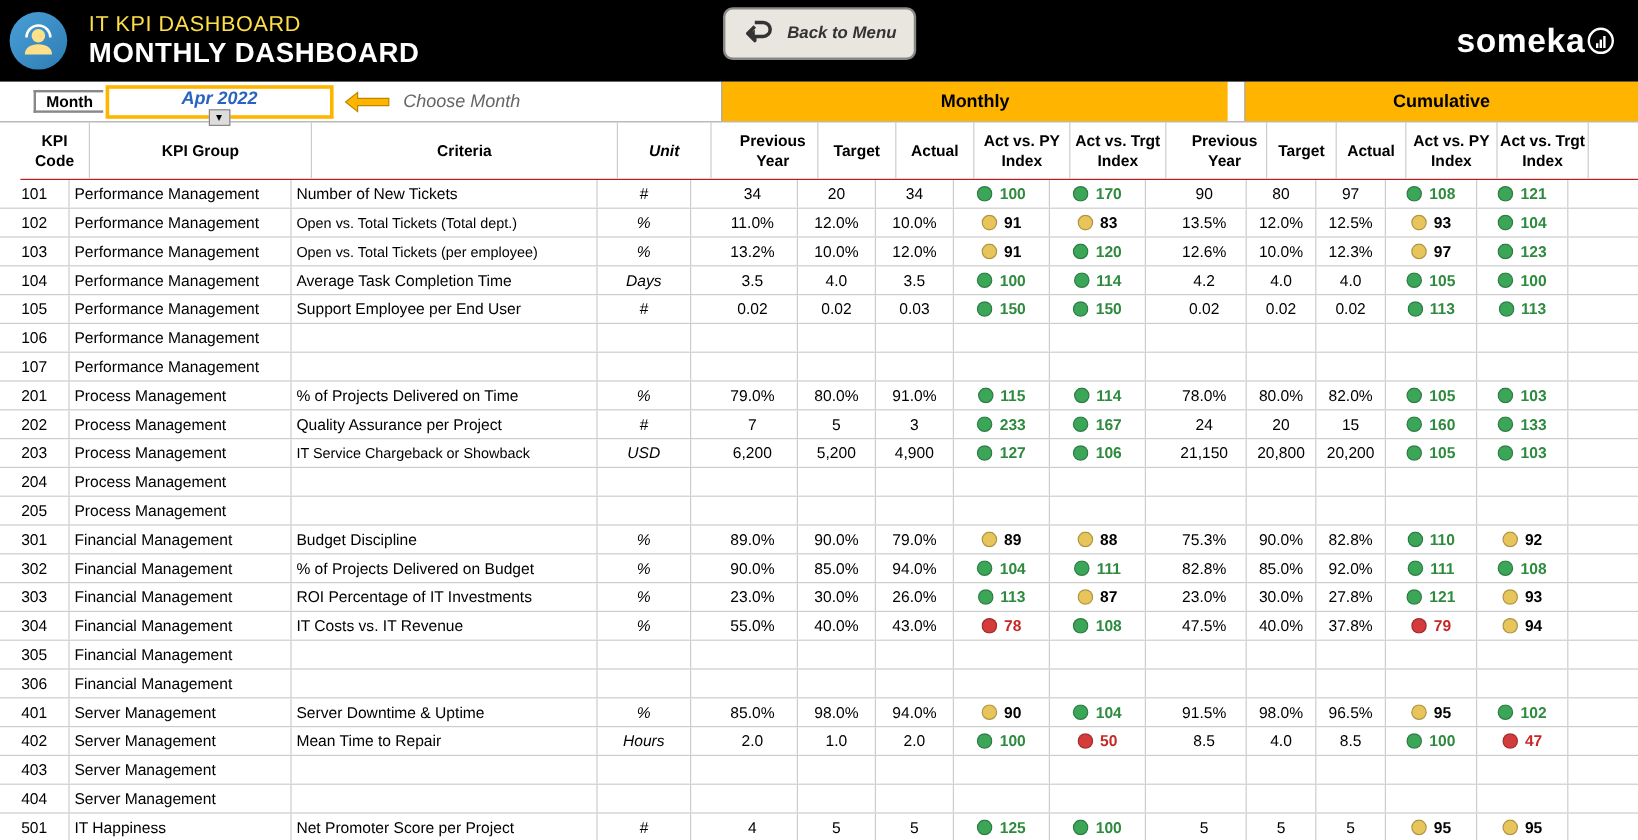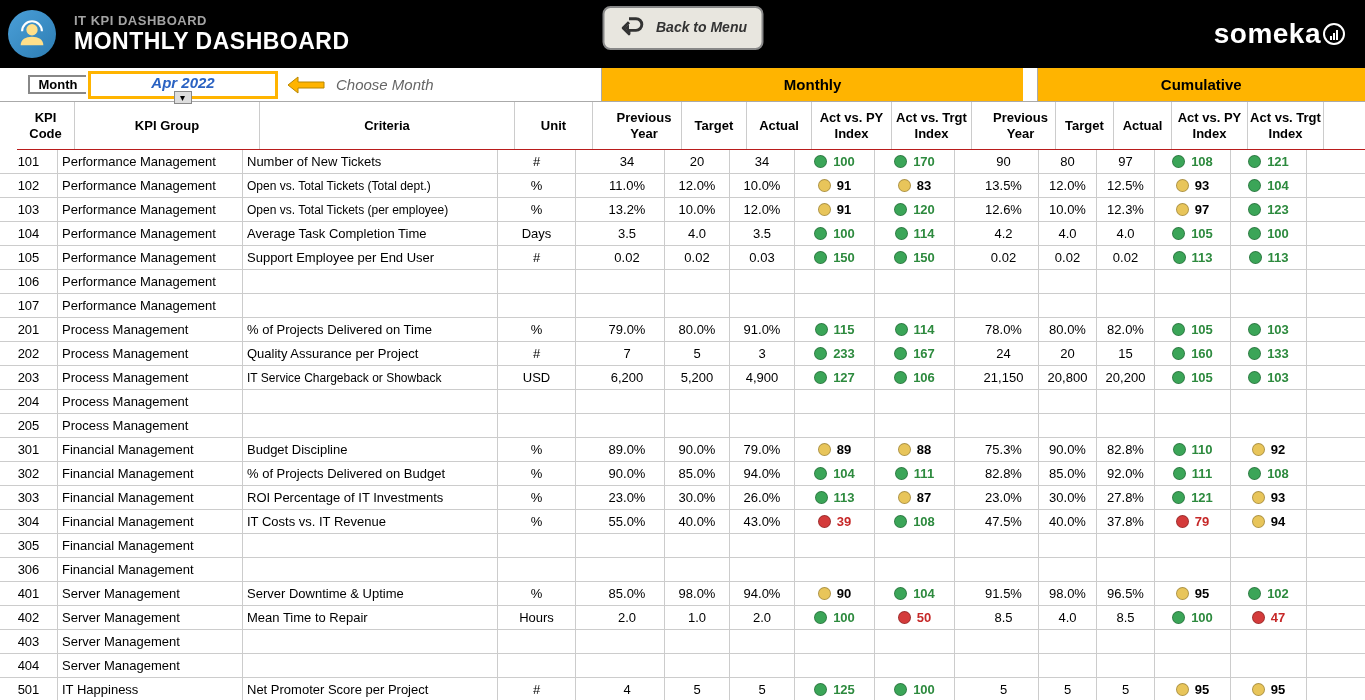--- a/index.html
+++ b/index.html
@@ -2,21 +2,21 @@
 <html><head>
 <meta charset="utf-8">
 <style>
   * { box-sizing: border-box; margin: 0; padding: 0; }
   body { font-family: "Segoe UI", Arial, sans-serif; font-size: 13px; background: #fff; width: 1365px; }
   
   .header-bar { background: #000; height: 68px; display: flex; align-items: center; position: relative; }
   .avatar-circle { width: 48px; height: 48px; border-radius: 50%; background: linear-gradient(135deg, #4a9fd8, #2d7db3); margin-left: 8px; display:flex;align-items:center;justify-content:center;color:#ffd54a;font-size:26px;position:relative;}
   .avatar-circle svg{width:34px;height:34px;}
   .titles { margin-left: 18px; }
-  .app-title { color: #a3a3a3; font-weight: 700; font-size: 13px; letter-spacing: 0.5px; }
+  .app-title { color: #fde047; font-weight: 400; font-size: 18px; letter-spacing: 0.5px; }
   .page-title { color: #fff; font-weight: 700; font-size: 23px; letter-spacing: 0.5px; }
   .back-btn { position: absolute; left: 50%; transform: translateX(-50%); top: 6px; background: #e8e6df; border: 2px solid #888; border-radius: 8px; padding: 6px 14px; display: flex; align-items: center; gap: 10px; cursor: pointer; box-shadow: 0 2px 3px rgba(0,0,0,.3);}
   .back-btn-icon { width: 28px; height: 28px; }
   .back-btn-text { font-style: italic; font-weight: 700; font-size: 14px; color: #333; line-height: 1.1;}
   .brand { position: absolute; right: 20px; color: #fff; font-weight: 600; font-size: 28px; letter-spacing: 0.5px; display:flex;align-items:center;gap:2px;}
   .brand-icon{width:22px;height:22px;border:2px solid #fff;border-radius:50%;display:inline-flex;align-items:flex-end;justify-content:center;gap:1px;padding-bottom:3px;}
   .brand-icon span{width:2px;background:#fff;}
   
   .month-row { height: 34px; display: flex; align-items: center; border-bottom: 1px solid #aaa; padding-left: 28px;}
   .month-label-cell { width: 58px; text-align: center; font-weight: 700; font-size: 13px; border:2px solid #888; border-right:none; height:100%; display:flex;align-items:center;justify-content:center;}
@@ -32,21 +32,21 @@
   .hcell { display:flex;align-items:center;justify-content:center;font-weight:700;font-size:13px;border-right:1px solid #ccc;text-align:center;line-height:1.2;padding:2px;}
   
   .data-row { height: 24px; display: flex; border-bottom: 1px solid #ccc; font-size: 13px;}
   .dcell { display:flex;align-items:center;border-right:1px solid #ccc;padding:0 4px;overflow:hidden;white-space:nowrap;}
   .dc-center{justify-content:center;}
   .dc-left{justify-content:flex-start;}
   
   .w-code{width:58px;}
   .w-group{width:185px;}
   .w-crit{width:255px;}
-  .w-unit{width:78px;}
+  .w-unit{width:78px;font-style:italic;}
   .w-gap{width:14px;border-right:none;}
   .w-py{width:75px;}
   .w-tgt{width:65px;}
   .w-act{width:65px;}
   .w-idx{width:80px;}
   .w-gap2{width:14px;border-right:none;}
   .w-cpy{width:70px;}
   .w-ctgt{width:58px;}
   .w-cact{width:58px;}
   .w-cidx{width:76px;}
@@ -545,21 +545,21 @@
       <div class="dcell w-code dc-center">304</div>
       <div class="dcell w-group dc-left">Financial Management</div>
       <div class="dcell w-crit dc-left ">IT Costs vs. IT Revenue</div>
       <div class="dcell w-unit dc-center">%</div>
       <div class="dcell w-gap"></div>
       <div class="dcell w-py dc-center">55.0%</div>
       <div class="dcell w-tgt dc-center">40.0%</div>
       <div class="dcell w-act dc-center">43.0%</div>
       <div class="dcell w-idx idx-cell">
         <span class="dot dot-r"></span>
-        <span class="idx-val idx-r">39</span>
+        <span class="idx-val idx-r">78</span>
       </div>
       <div class="dcell w-idx idx-cell">
         <span class="dot dot-g"></span>
         <span class="idx-val idx-g">108</span>
       </div>
       <div class="dcell w-gap2"></div>
       <div class="dcell w-cpy dc-center">47.5%</div>
       <div class="dcell w-ctgt dc-center">40.0%</div>
       <div class="dcell w-cact dc-center">37.8%</div>
       <div class="dcell w-cidx idx-cell">

